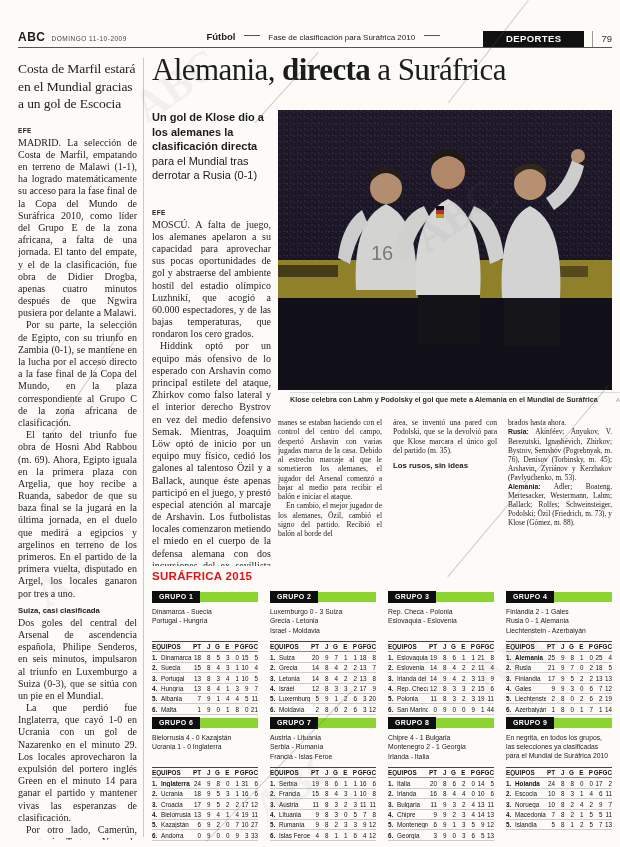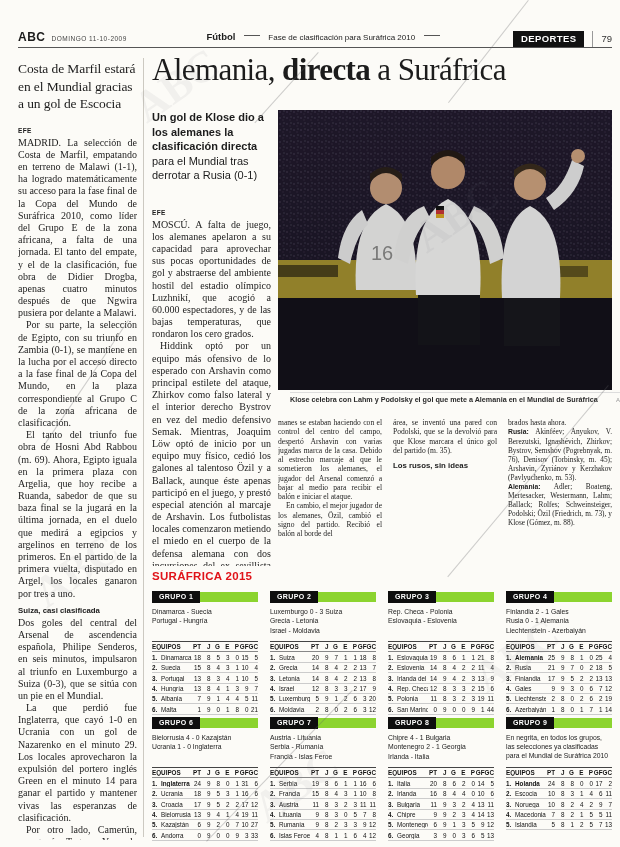--- a/index.html
+++ b/index.html
@@ -10,21 +10,21 @@
   .mast{position:absolute;left:18px;right:8px;top:29px;height:18px;border-bottom:1.5px solid #555;
         font-family:"Liberation Sans",sans-serif;}
   .mast-left{position:absolute;left:0;bottom:3px;display:flex;align-items:baseline;gap:6px;}
   .brand{font:bold 12px "Liberation Sans",sans-serif;letter-spacing:.5px;}
   .mdate{font:6.5px "Liberation Sans",sans-serif;color:#444;letter-spacing:.5px;}
   .mast-center{position:absolute;left:150px;right:130px;bottom:3px;text-align:center;white-space:nowrap;}
   .kicker{font:bold 9.5px "Liberation Sans",sans-serif;}
   .kicker-sub{font:8px "Liberation Sans",sans-serif;color:#222;}
   .krule{display:inline-block;width:16px;height:1px;background:#555;vertical-align:middle;margin:0 4px;}
   .mast-right{position:absolute;right:0;bottom:0;display:flex;align-items:stretch;}
-  .deportes{background:#111;color:#fff;font:bold 9.5px/14px "Liberation Sans",sans-serif;padding:1px 8px;letter-spacing:.4px;}
+  .deportes{background:#111;color:#fff;font:bold 9.5px/14px "Liberation Sans",sans-serif;padding:1px 23px;letter-spacing:.4px;}
   .pageno{font:9.5px/14px "Liberation Sans",sans-serif;padding:1px 0 1px 8px;border-left:1px solid #999;margin-left:8px;color:#333;}
 
   
   .leftcol{position:absolute;left:18px;top:60px;width:119px;height:780px;overflow:hidden;}
   .ltitle{font:400 13.5px/1.3 "Liberation Serif",serif;letter-spacing:-.1px;margin-bottom:14px;}
   .byline{font:bold 6.5px "Liberation Sans",sans-serif;letter-spacing:.3px;margin:8px 0 3px;}
   .bp{font-size:10px;line-height:1.22;text-align:justify;margin:0;}
   .bp + .bp{text-indent:8px;}
   .bsub{font:bold 7.8px "Liberation Sans",sans-serif;margin:6px 0 2px;}
 

